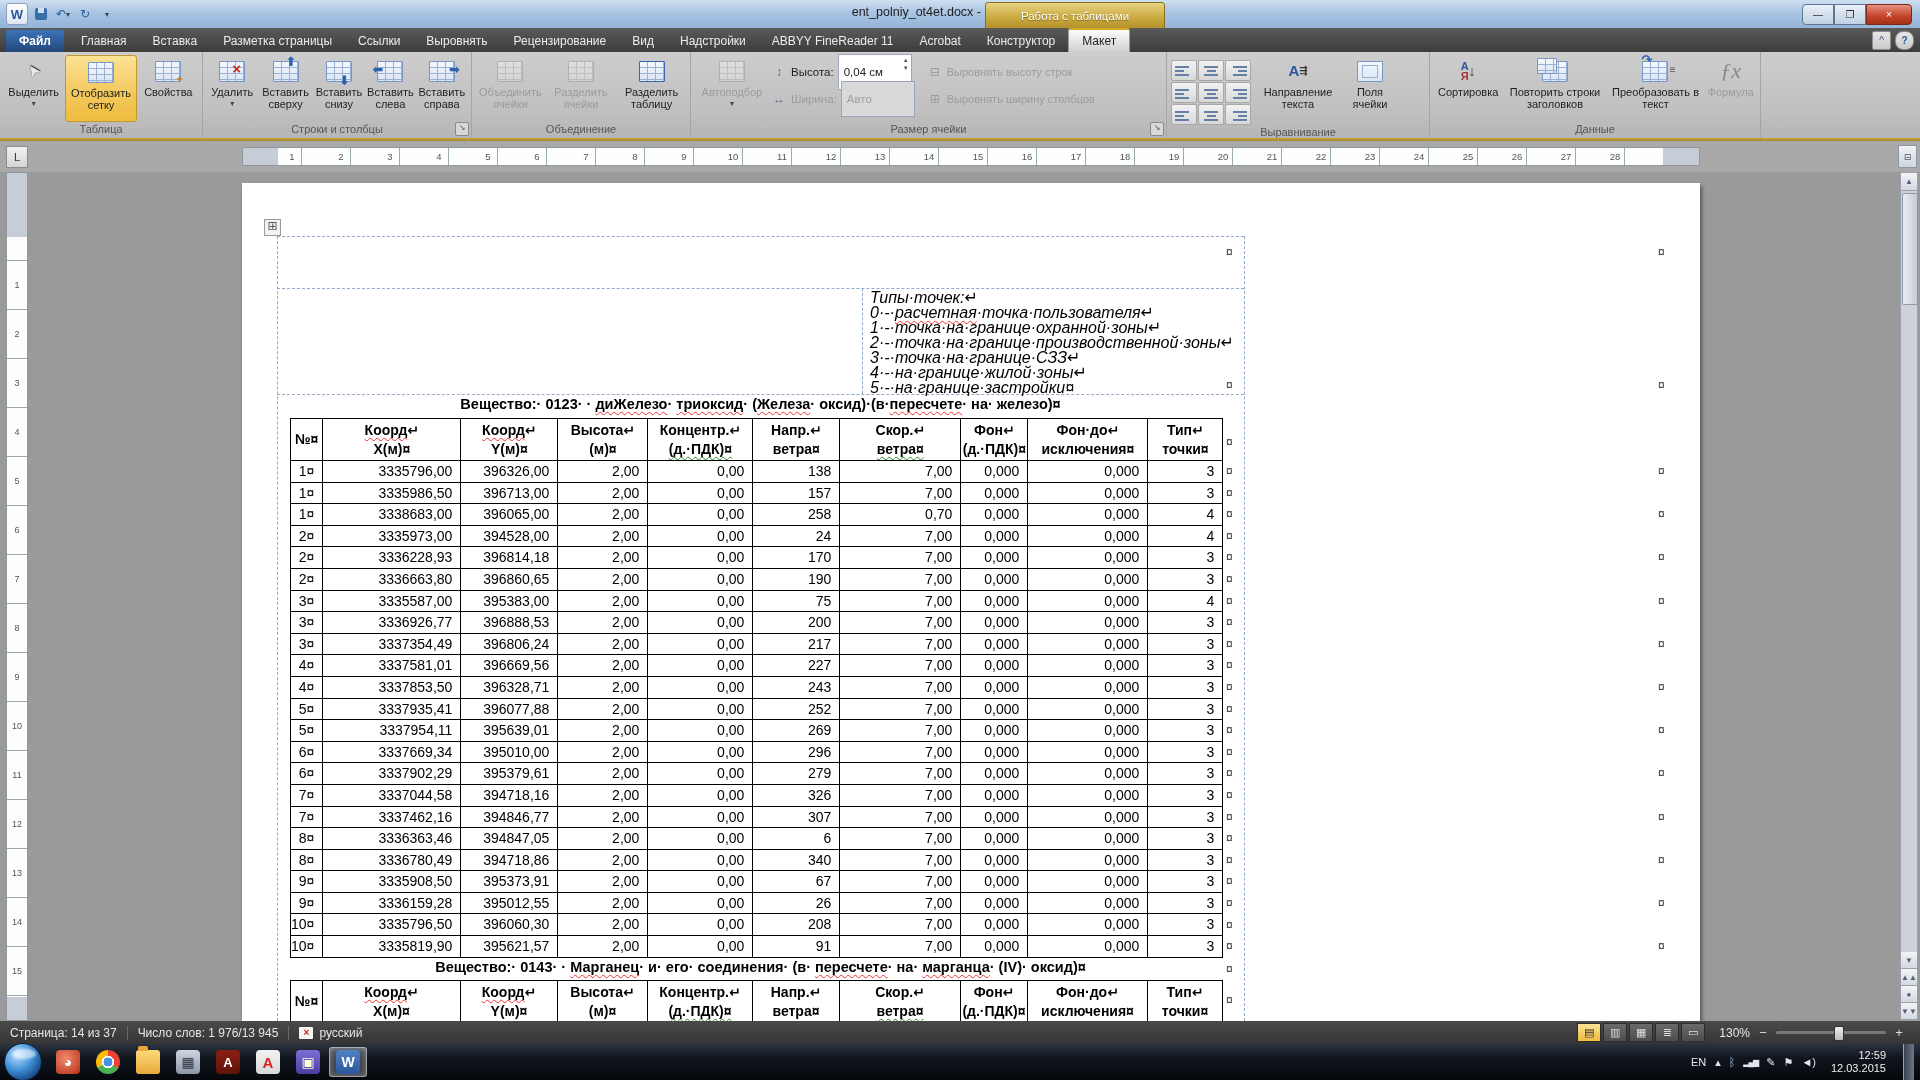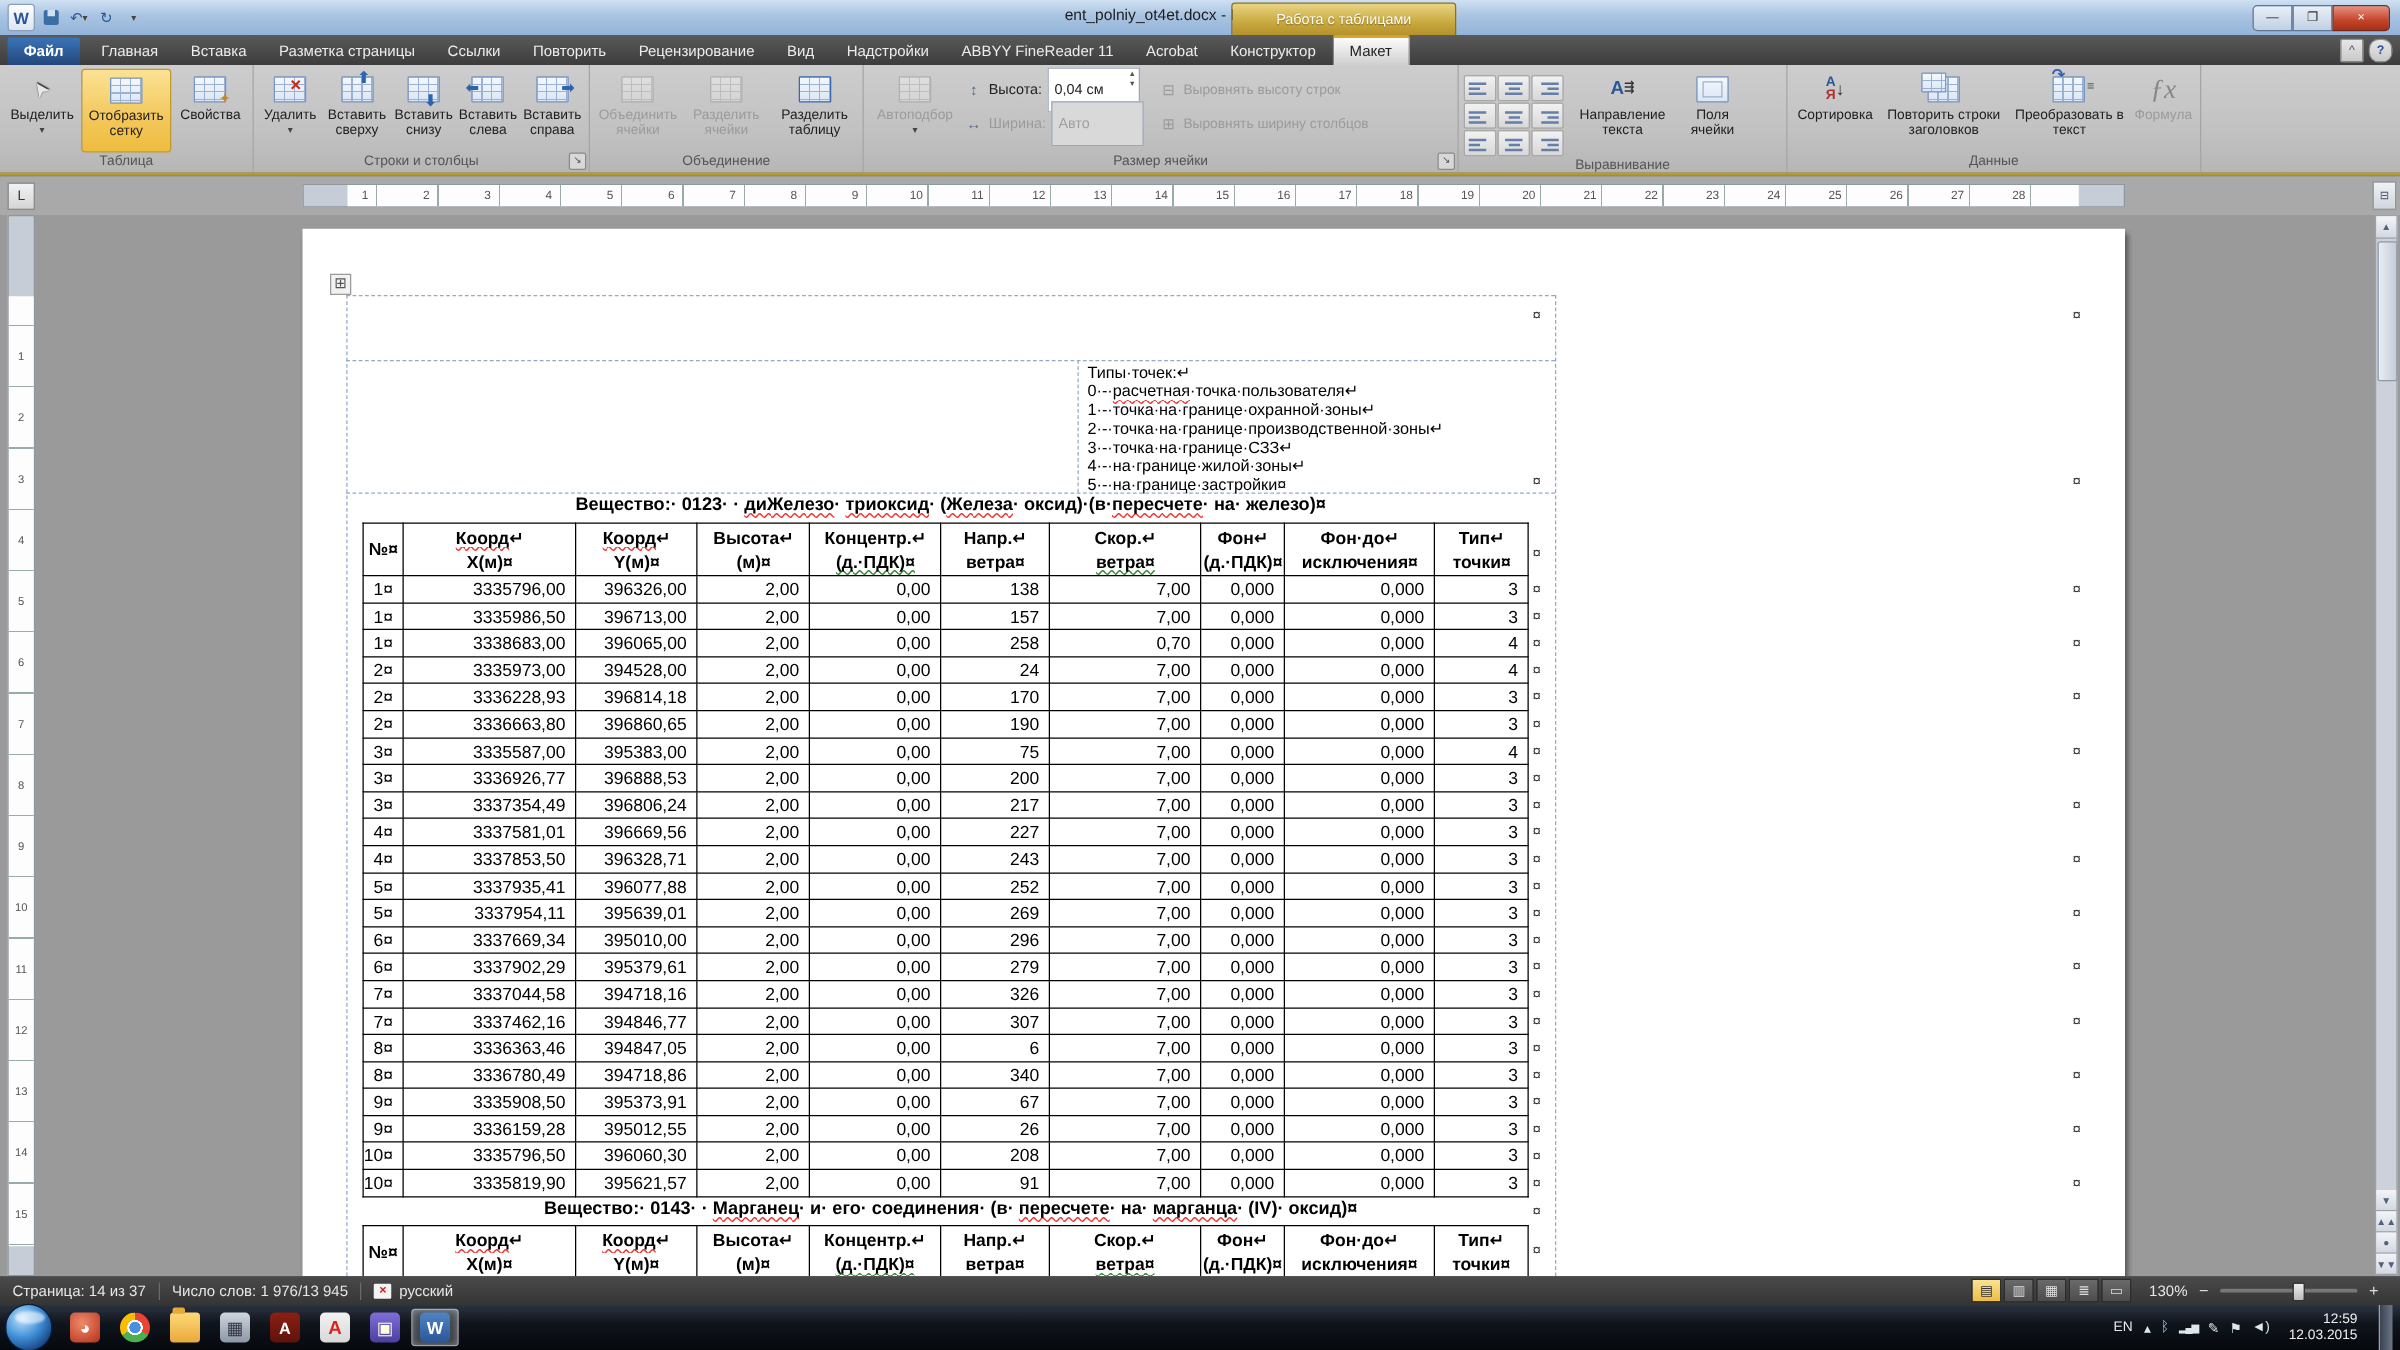--- a/index.html
+++ b/index.html
@@ -90,21 +90,21 @@
     background-image:repeating-linear-gradient(to bottom,transparent 0 23px,#9aa 23px 24px,transparent 24px 49px);}
   .vnum{position:absolute;left:0;width:20px;text-align:center;font-size:9px;color:#555;}
   .page{position:absolute;left:242px;top:11px;width:1458px;height:838px;background:#fff;
     box-shadow:2px 3px 4px rgba(0,0,0,.45);overflow:hidden;color:#000;}
   .dashv{position:absolute;top:53px;bottom:0;width:0;border-left:1px dashed #93a9c8;}
   .dashh{position:absolute;height:0;border-top:1px dashed #93a9c8;}
   .movehandle{position:absolute;left:22px;top:36px;width:15px;height:15px;border:1px solid #9a9a9a;
     background:#f2f2f2;color:#555;font-size:12px;line-height:13px;text-align:center;}
   .doc-title{position:absolute;left:35px;top:55px;width:967px;text-align:center;
     font-size:19px;font-weight:bold;line-height:24px;}
-  .types{position:absolute;left:628px;top:107px;width:380px;font-size:13px;line-height:15px;}
+  .types{position:absolute;left:628px;top:107px;width:380px;font-size:16px;line-height:15px;font-style:italic;}
   .substance{position:absolute;left:35px;width:967px;text-align:center;font-size:14.5px;font-weight:bold;}
   .sq-red{text-decoration:underline wavy #e33 1px;text-decoration-skip-ink:none;text-underline-offset:2px;}
   .sq-green{text-decoration:underline wavy #2a8a2a 1px;text-decoration-skip-ink:none;text-underline-offset:2px;}
   .tblwrap{position:absolute;left:48px;}
   table.doc-table{border-collapse:collapse;table-layout:fixed;font-size:14px;}
   .doc-table th,.doc-table td{border:1px solid #000;padding:0;overflow:hidden;white-space:nowrap;}
   .doc-table th{font-weight:bold;text-align:center;font-size:14px;line-height:19px;height:41px;background:#fff;}
   .doc-table td{height:20.6px;line-height:20.6px;text-align:right;padding-right:8px;}
   .pilmark{position:absolute;font-size:12px;color:#333;}
   
@@ -179,21 +179,21 @@
       <div class="winbtn close">×</div>
     </div>
   </div>
 
   <div class="tabrow" id="tabs">
       <div class="tab file">Файл</div>
       <div class="tab">Главная</div>
       <div class="tab">Вставка</div>
       <div class="tab">Разметка страницы</div>
       <div class="tab">Ссылки</div>
-      <div class="tab">Повторить</div>
+      <div class="tab">Выровнять</div>
       <div class="tab">Рецензирование</div>
       <div class="tab">Вид</div>
       <div class="tab">Надстройки</div>
       <div class="tab">ABBYY FineReader 11</div>
       <div class="tab">Acrobat</div>
       <div class="tab">Конструктор</div>
       <div class="tab active">Макет</div>
     </div>
   <div class="tabrow-end">
     <div class="mini-sq">^</div>

